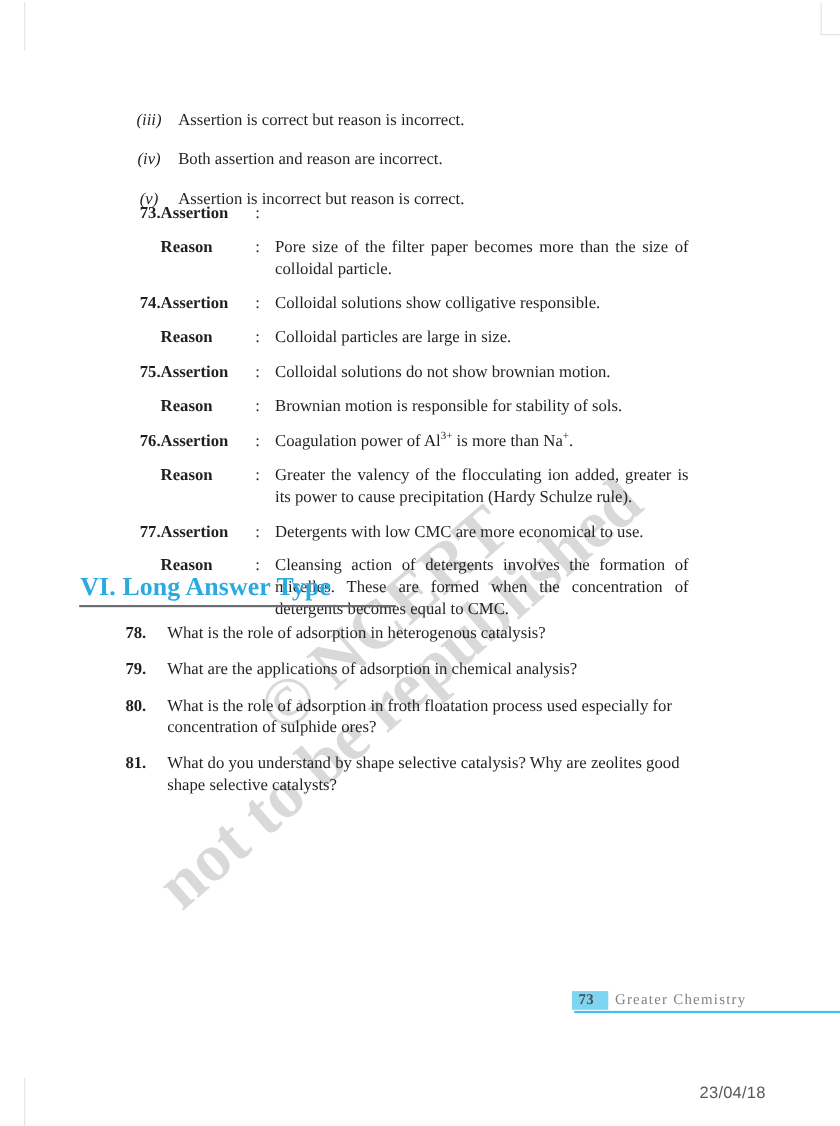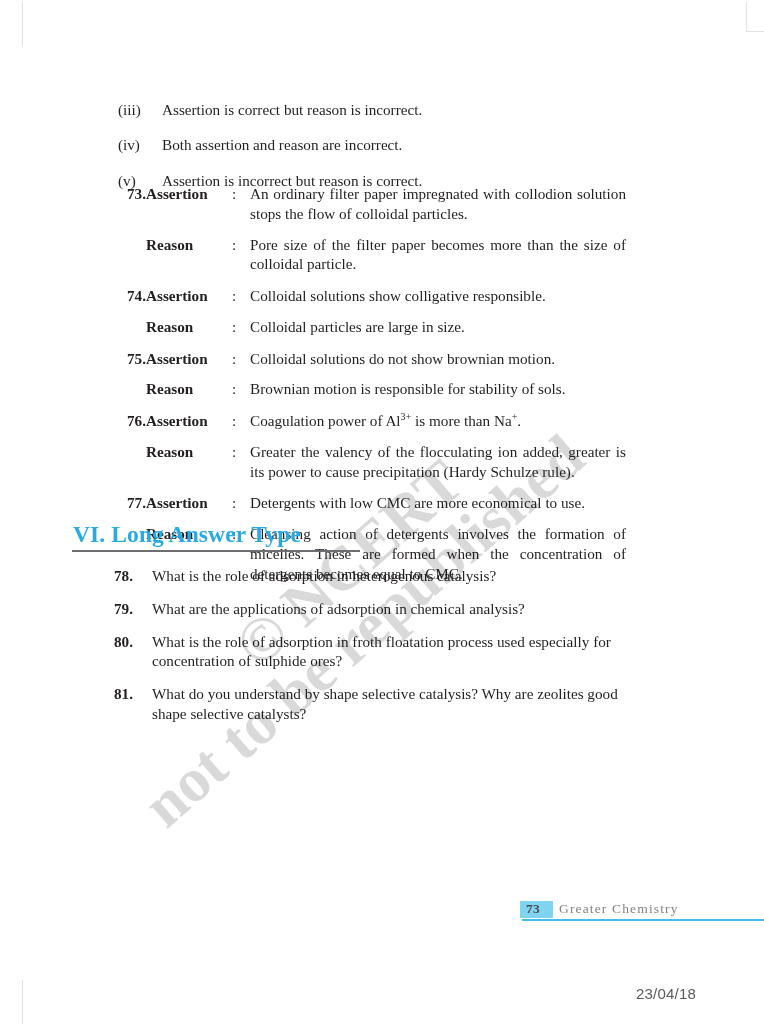--- a/index.html
+++ b/index.html
@@ -75,23 +75,24 @@
     position: relative;
     display: flex;
     align-items: flex-start;
     margin: 0 0 16px 0;
     font-size: 15.2px;
     line-height: 1.28;
   }
   .opt-num {
     width: 44px;
     flex: 0 0 44px;
-    text-align: left;
+    text-align: center;
     padding-right: 9px;
     box-sizing: border-box;
+    font-style: italic;
   }
   .opt-text { flex: 1 1 auto; }
 
   
   .ar-row {
     display: flex;
     align-items: flex-start;
     margin-bottom: 11px;
     font-size: 15.2px;
     line-height: 1.3;
@@ -253,21 +254,20 @@
         <span class="opt-text">Assertion is incorrect but reason is correct.</span>
       </div>
     </div>
 
     <div style="position:absolute; left:110px; top:184px; width:540px;">
 
       <div class="ar-row">
         <span class="ar-num">73.</span>
         <span class="ar-label">Assertion</span>
         <span class="ar-colon">:</span>
-        <span class="ar-text">An ordinary filter paper impregnated with collodion solution stops the flow of colloidal particles.</span>
       </div>
       <div class="ar-row" style="margin-bottom:12px;">
         <span class="ar-num"></span>
         <span class="ar-label">Reason</span>
         <span class="ar-colon">:</span>
         <span class="ar-text">Pore size of the filter paper becomes more than the size of colloidal particle.</span>
       </div>
 
       <div class="ar-row">
         <span class="ar-num">74.</span>

